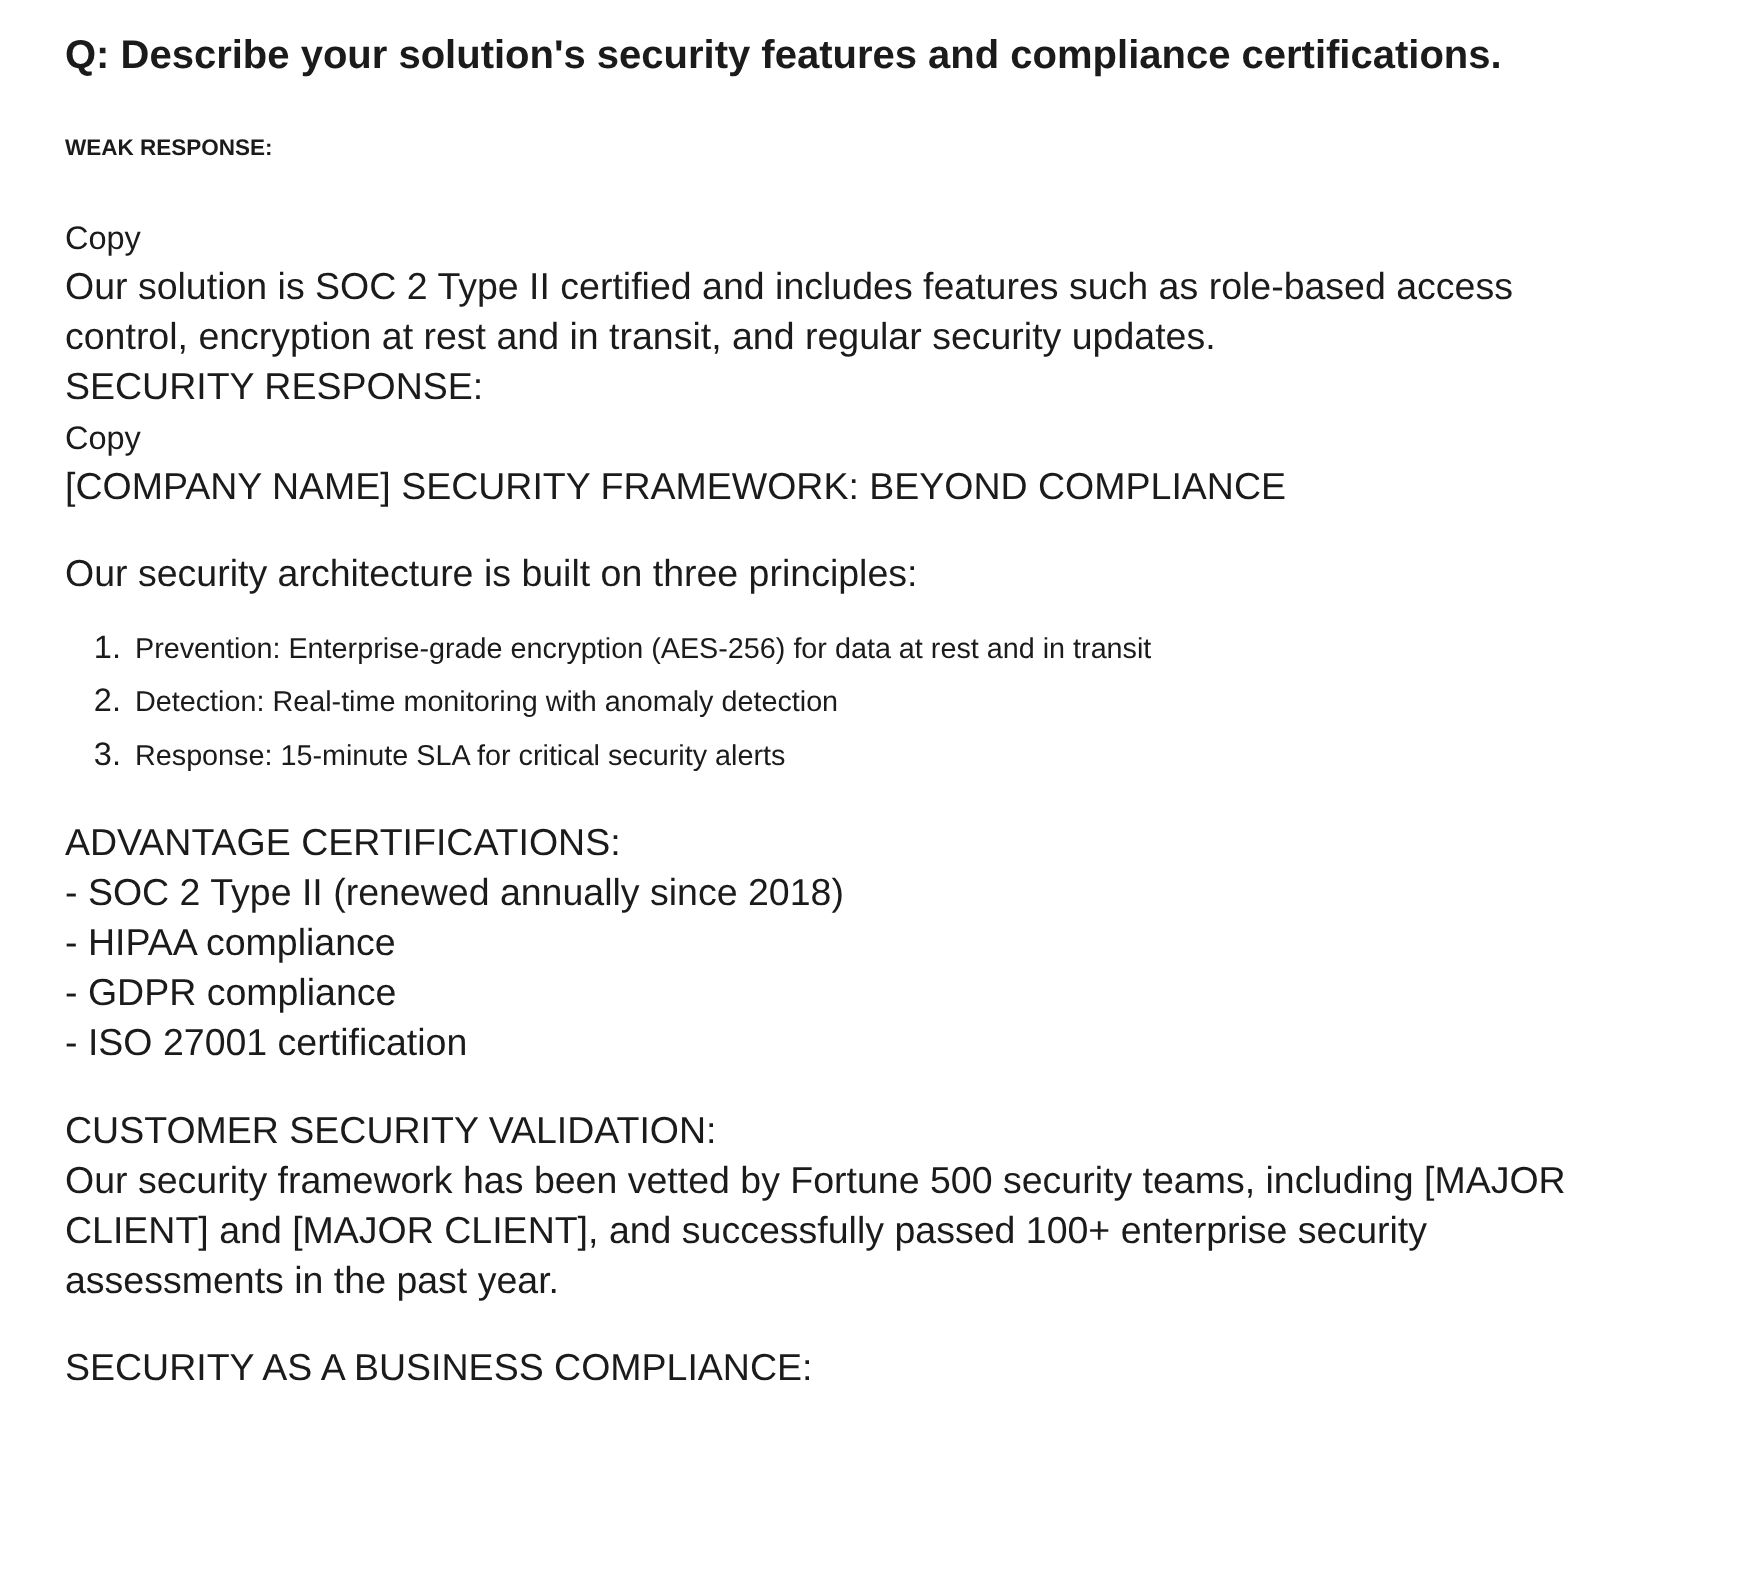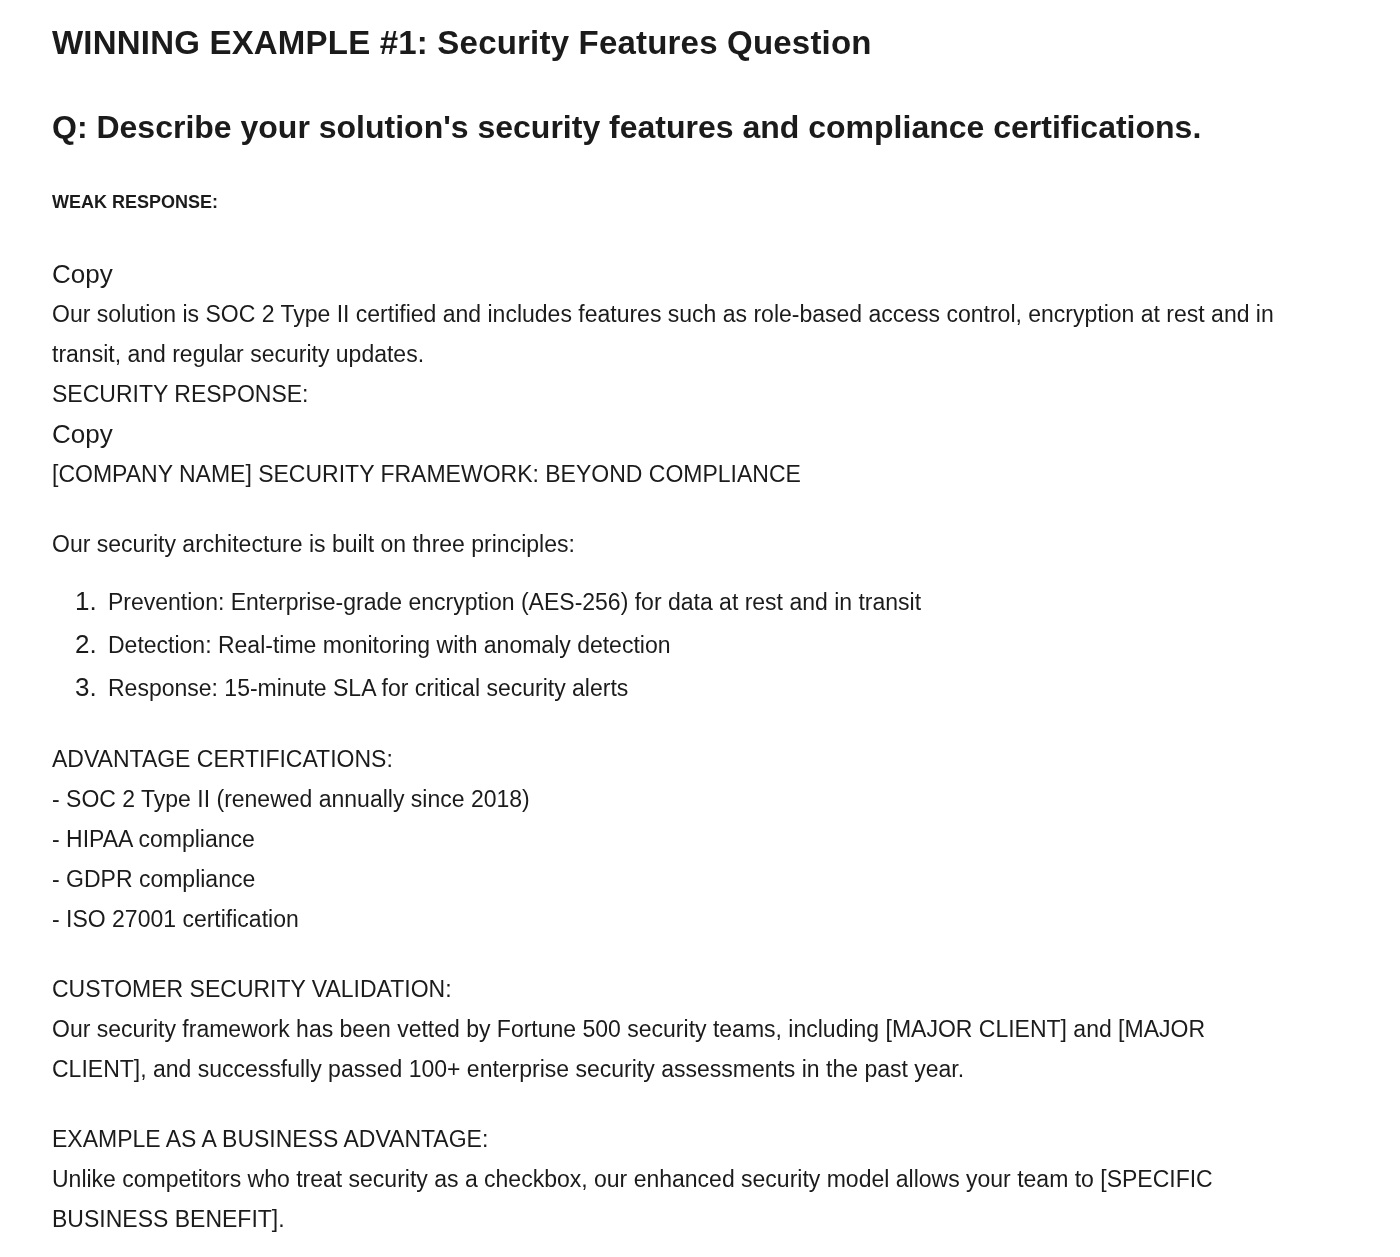--- a/index.html
+++ b/index.html
@@ -33,21 +33,21 @@
     font-size: 18px;
     font-weight: 700;
     line-height: 1.2;
     margin: 0 0 40px 0;
   }
   .para {
     margin: 0 0 30px 0;
   }
   .line,
   .body-text {
-    font-size: 23px;
+    font-size: 30px;
     line-height: 40px;
     font-weight: 400;
   }
   .copy-label {
     font-size: 26px;
     line-height: 40px;
     cursor: pointer;
   }
   ol.principles {
     margin: 16px;
@@ -64,21 +64,20 @@
   }
   .section-block .line {
     display: block;
   }
 </style>
 </head>
 <body>
 
 <div class="page">
 
-  <h1 class="doc-title">WINNING EXAMPLE #1: Security Features Question</h1>
 
   <p class="question-line">Q: Describe your solution's security features and compliance certifications.</p>
 
   <p class="weak-heading">WEAK RESPONSE:</p>
 
   <div class="para section-block">
     <span class="line copy-label">Copy</span>
     <span class="line body-text">Our solution is SOC 2 Type II certified and includes features such as role-based access control, encryption at rest and in transit, and regular security updates.</span>
     <span class="line">SECURITY RESPONSE:</span>
     <span class="line copy-label">Copy</span>
@@ -101,17 +100,16 @@
     <span class="line">- GDPR compliance</span>
     <span class="line">- ISO 27001 certification</span>
   </div>
 
   <div class="para section-block">
     <span class="line">CUSTOMER SECURITY VALIDATION:</span>
     <span class="line body-text">Our security framework has been vetted by Fortune 500 security teams, including [MAJOR CLIENT] and [MAJOR CLIENT], and successfully passed 100+ enterprise security assessments in the past year.</span>
   </div>
 
   <div class="para section-block">
-    <span class="line">EXAMPLE AS A BUSINESS ADVANTAGE:</span>
-    <span class="line body-text">Unlike competitors who treat security as a checkbox, our enhanced security model allows your team to [SPECIFIC BUSINESS BENEFIT].</span>
+    <span class="line">SECURITY AS A BUSINESS COMPLIANCE:</span>
   </div>
 
 </div>
 
 </body></html>

